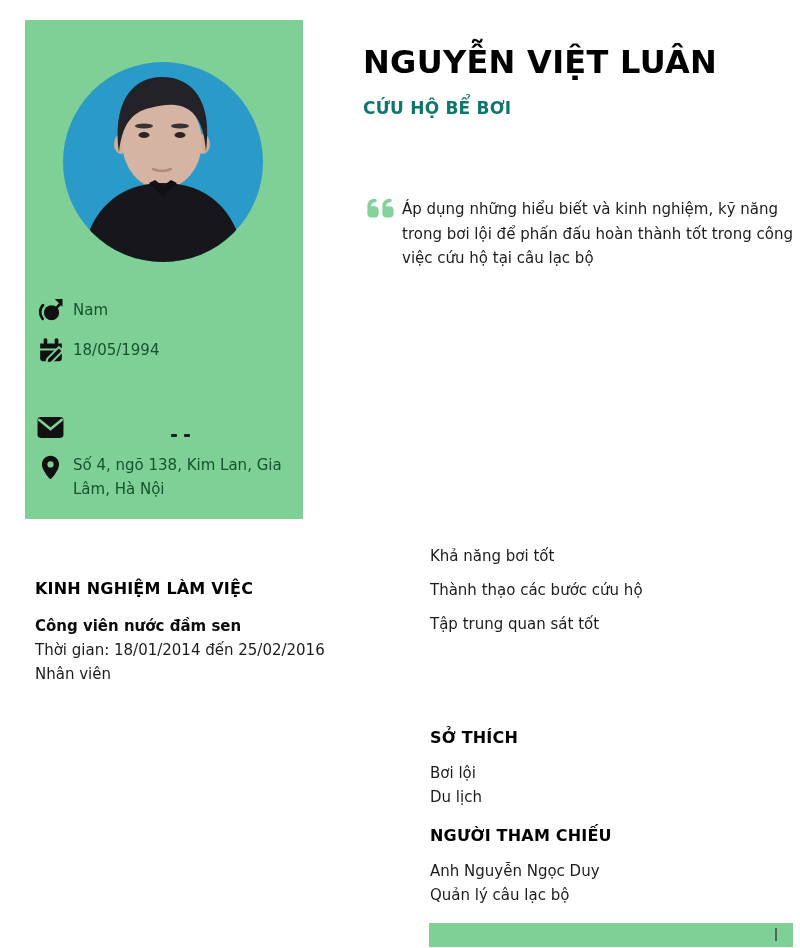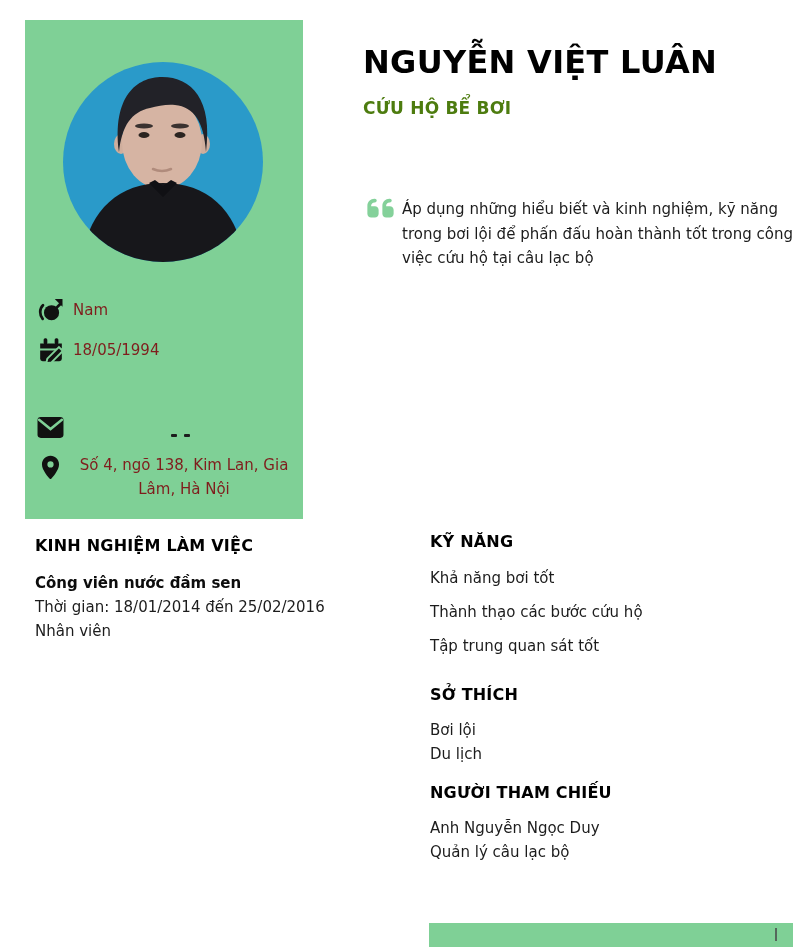--- a/index.html
+++ b/index.html
@@ -4,43 +4,43 @@
 <style>
   * { margin: 0; padding: 0; box-sizing: border-box; }
   body { background: #ffffff; font-family: "DejaVu Sans", "Liberation Sans", sans-serif; }
   .page { position: relative; width: 800px; height: 948px; background: #ffffff; overflow: hidden; }
 
   
   .sidebar { position: absolute; left: 25px; top: 20px; width: 278px; height: 499px; background: #7fd096; }
   .photo-wrap { position: absolute; left: 38px; top: 42px; width: 200px; height: 200px; }
   .info-row { position: absolute; left: 12px; display: flex; align-items: center; gap: 9px; color: #111111; }
   .info-row .ic { width: 27px; height: 27px; display: flex; align-items: center; justify-content: center; flex-shrink: 0; }
-  .info-row .txt { font-size: 15px; color: #7f1d1d; line-height: 24px; text-align: center; }
+  .info-row .txt { font-size: 15px; color: #14532d; line-height: 24px; }
   .row-gender  { top: 276px; }
   .row-date    { top: 316px; }
   .row-email   { top: 394px; }
   .row-address { top: 433px; align-items: flex-start; }
   .row-address .ic { margin-top: 1px; }
   .row-address .txt { width: 222px; }
   .redact-dash { position: absolute; width: 6px; height: 3px; background: #1d1d1d; border-radius: 1px; }
   .redact-dash.d1 { left: 146px; top: 414px; }
   .redact-dash.d2 { left: 159px; top: 414px; }
 
   
   .main-header { position: absolute; left: 363px; top: 40px; width: 420px; }
   .cv-name { font-size: 32px; font-weight: 700; color: #000000; line-height: 44px; letter-spacing: 0.3px; }
-  .cv-title { margin-top: 12px; font-size: 17px; font-weight: 700; color: #4d7c0f; line-height: 24px; letter-spacing: 0.2px; }
+  .cv-title { margin-top: 12px; font-size: 17px; font-weight: 700; color: #0f766e; line-height: 24px; letter-spacing: 0.2px; }
 
   
   .quote-block { position: absolute; left: 362px; top: 191px; width: 432px; display: flex; align-items: flex-start; }
   .quote-icon { width: 37px; height: 30px; flex-shrink: 0; margin-top: 2px; }
   .quote-text { margin-left: 3px; padding-top: 6px; width: 392px; font-size: 15px; line-height: 24.5px; color: #1c1c1c; }
 
   
-  .section-heading { font-size: 16px; font-weight: 700; color: #000000; line-height: 22px; letter-spacing: 0.2px; }
+  .section-heading { font-size: 16px; font-weight: 700; color: #000000; line-height: 22px; letter-spacing: 0.2px; margin-top: 43px; }
   .body-line { font-size: 15px; color: #1c1c1c; line-height: 24px; }
   .bold-line { font-weight: 700; color: #0c0c0c; }
 
   .experience-section { position: absolute; left: 35px; top: 535px; width: 380px; }
   .experience-section .section-heading { margin-bottom: 14px; }
 
   .right-col { position: absolute; left: 430px; width: 360px; }
   .skills-section { top: 531px; }
   .skills-list .body-line { height: 34px; display: flex; align-items: center; }
   .skills-list { margin-top: 8px; }
@@ -147,21 +147,20 @@
   </div>
 
   <div class="experience-section">
     <div class="section-heading">KINH NGHIỆM LÀM VIỆC</div>
     <div class="body-line bold-line">Công viên nước đầm sen</div>
     <div class="body-line">Thời gian: 18/01/2014 đến 25/02/2016</div>
     <div class="body-line">Nhân viên</div>
   </div>
 
   <div class="right-col skills-section">
-    <div class="section-heading">KỸ NĂNG</div>
     <ul class="plain skills-list">
       <li class="body-line">Khả năng bơi tốt</li>
       <li class="body-line">Thành thạo các bước cứu hộ</li>
       <li class="body-line">Tập trung quan sát tốt</li>
     </ul>
   </div>
 
   <div class="right-col hobbies-section">
     <div class="section-heading">SỞ THÍCH</div>
     <ul class="plain list">

